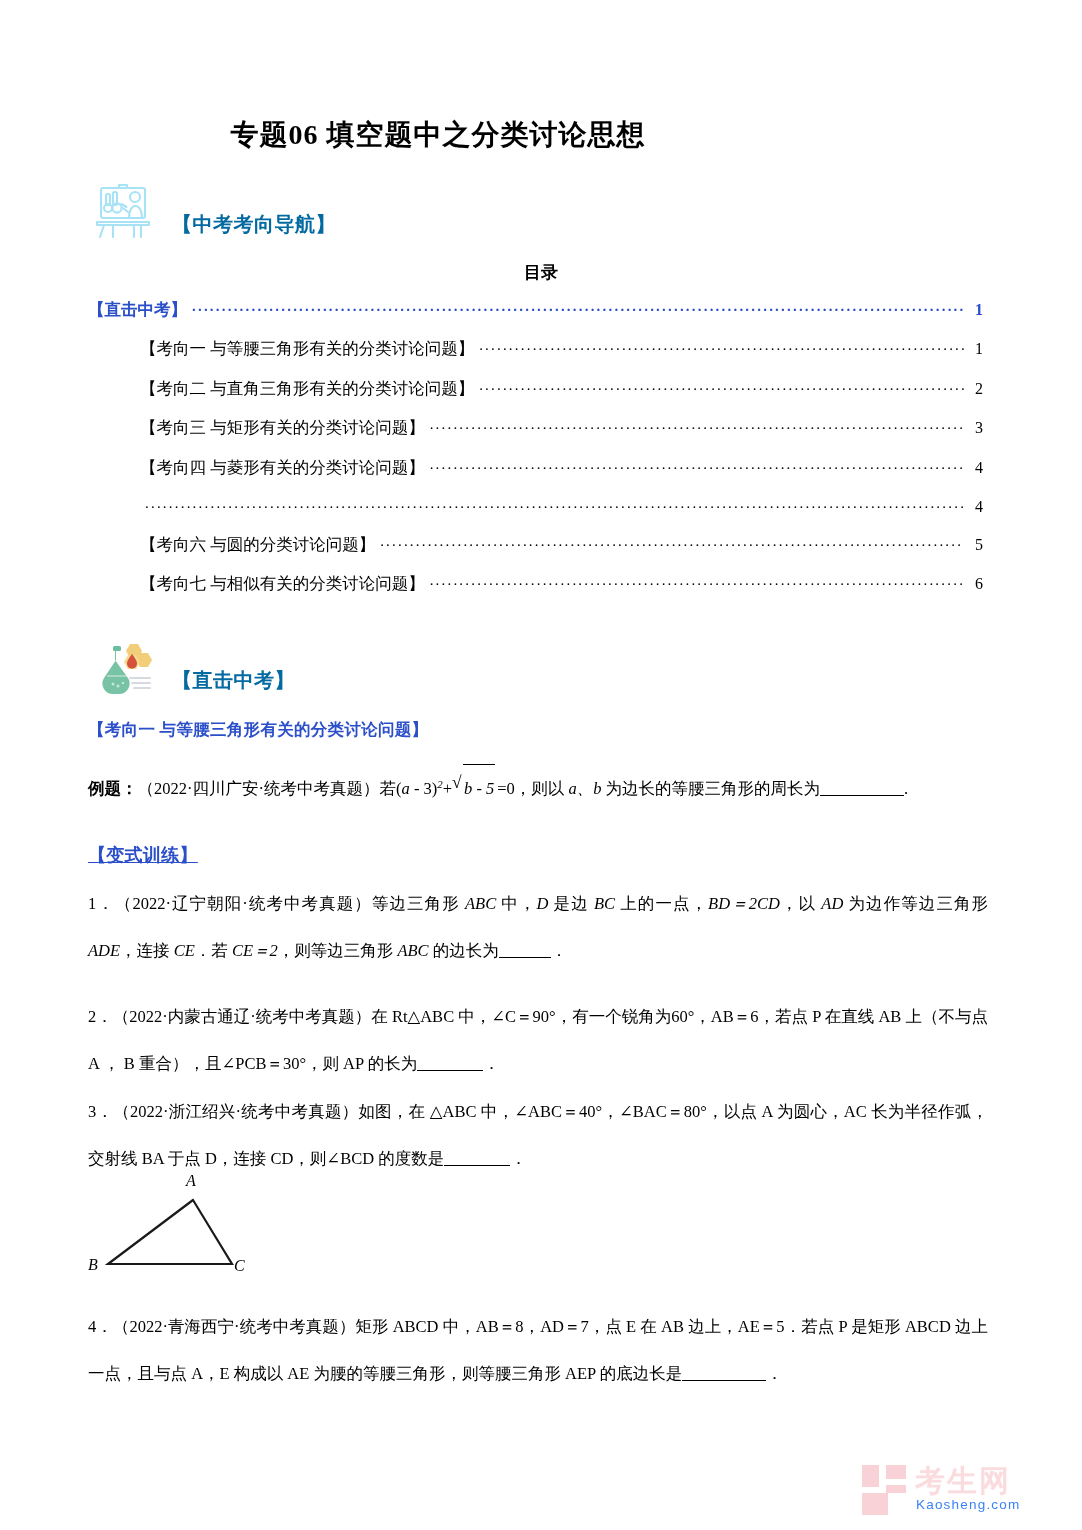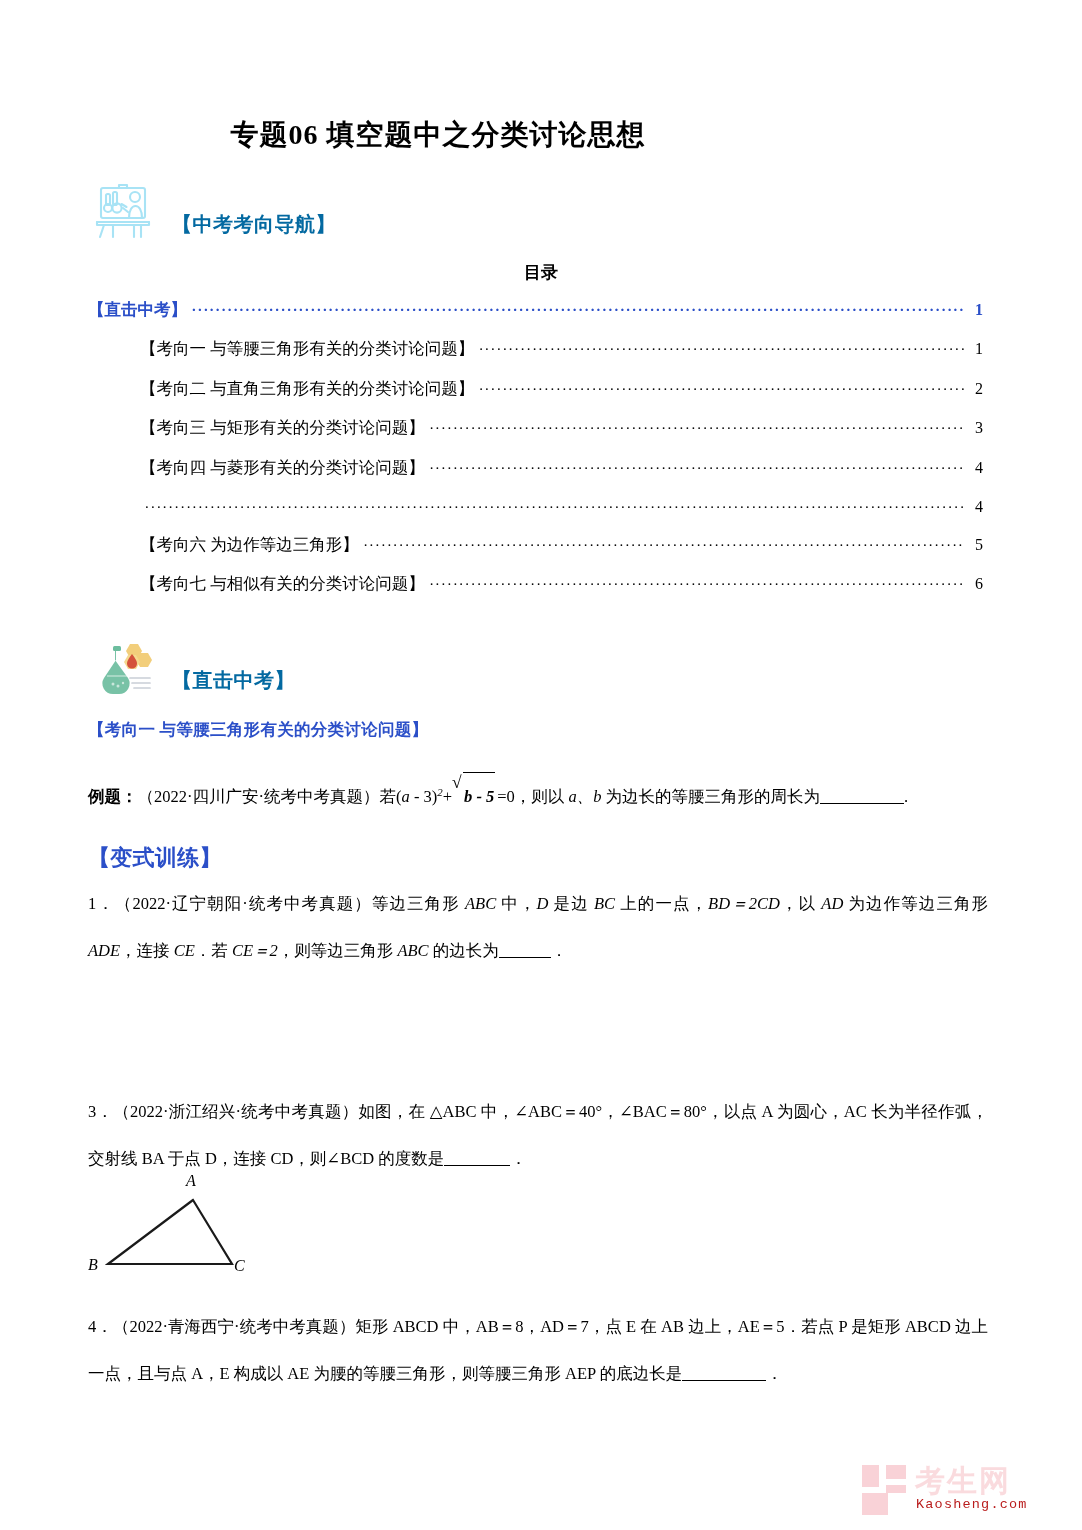--- a/index.html
+++ b/index.html
@@ -155,22 +155,21 @@
     position: absolute;
     left: 0;
     top: -1px;
     font-style: normal;
     font-size: 1.06em;
   }
   .radical > span {
     display: inline-block;
     border-top: 1.3px solid #000;
     padding: 0 1px;
-    margin-top: 12px;
-    font-weight: bold;
+    margin-top: 4px;
   }
 
   
   .figure {
     position: absolute;
     left: 76px;
     top: 1178px;
     width: 200px;
     height: 100px;
   }
@@ -203,23 +202,23 @@
     font-weight: bold;
     color: #FADBDE;
     letter-spacing: 2px;
     font-family: "Liberation Sans", sans-serif;
   }
   .wm-text-en {
     position: absolute;
     left: 54px;
     top: 34px;
     font-size: 13.5px;
-    color: #b91c1c;
+    color: #3b82f6;
     letter-spacing: 1.2px;
-    font-family: Liberation Mono, monospace;
+    font-family: Liberation Sans, sans-serif;
   }
 </style>
 </head>
 <body>
 
 <div class="page">
 
   <div class="doc-title">专题06 填空题中之分类讨论思想</div>
 
   <div class="icon-heading" id="nav-heading">
@@ -280,21 +279,21 @@
     <div class="toc-row level2">
       <span class="toc-text">【考向四  与菱形有关的分类讨论问题】</span>
       <span class="toc-dots"></span>
       <span class="toc-page">4</span>
     </div>
     <div class="toc-row level2">
       <span class="toc-dots"></span>
       <span class="toc-page">4</span>
     </div>
     <div class="toc-row level2">
-      <span class="toc-text">【考向六  为边作等边三角形】</span>
+      <span class="toc-text">【考向六  与圆的分类讨论问题】</span>
       <span class="toc-dots"></span>
       <span class="toc-page">5</span>
     </div>
     <div class="toc-row level2">
       <span class="toc-text">【考向七  与相似有关的分类讨论问题】</span>
       <span class="toc-dots"></span>
       <span class="toc-page">6</span>
     </div>
   </div>
 
@@ -328,26 +327,29 @@
     </div>
     <div class="icon-label">【直击中考】</div>
   </div>
 
   <div class="sec-heading" style="top:719px; left:88px;">【考向一  与等腰三角形有关的分类讨论问题】</div>
 
   <div class="prob" style="top:760px;">
     <span class="lead">例题：</span><span>（2022·四川广安·统考中考真题）</span><span>若(</span><span class="it">a</span><span> - 3)</span><sup>2</sup><span>+</span><span class="radical"><span>b - 5</span></span><span>=0，则以 </span><span class="it">a、b</span><span> 为边长的等腰三角形的周长为</span><span class="blank-l"></span><span>.</span>
   </div>
 
-  <div class="sec-heading" style="top:843px; left:88px; font-size:22px;">【变式训练】</div>
+  <div class="sec-heading" style="top:843px; left:88px; font-size:18px;text-decoration:underline;">【变式训练】</div>
 
   <div class="prob" style="top:880px;">
     <span>1．</span><span>（2022·辽宁朝阳·统考中考真题）</span><span>等边三角形 </span><span class="it">ABC</span><span> 中，</span><span class="it">D</span><span> 是边 </span><span class="it">BC</span><span> 上的一点，</span><span class="it">BD＝2CD</span><span>，以 </span><span class="it">AD</span><span> 为边作等边三角形 </span><span class="it">ADE</span><span>，连接 </span><span class="it">CE</span><span>．若 </span><span class="it">CE＝2</span><span>，则等边三角形 </span><span class="it">ABC</span><span> 的边长为</span><span class="blank-s"></span><span>．</span>
   </div>
 
+  <div class="prob" style="top:993px;">
+    <span>2．</span><span>（2022·内蒙古通辽·统考中考真题）</span><span>在 Rt△ABC 中，∠C＝90°，有一个锐角为60°，AB＝6，若点 P 在直线 AB 上（不与点 A ， B 重合），且∠PCB＝30°，则 AP 的长为</span><span class="blank-m"></span><span>．</span>
+  </div>
 
   <div class="prob" style="top:1088px;">
     <span>3．</span><span>（2022·浙江绍兴·统考中考真题）</span><span>如图，在 △ABC 中，∠ABC＝40°，∠BAC＝80°，以点 A 为圆心，AC 长为半径作弧，交射线 BA 于点 D，连接 CD，则∠BCD 的度数是</span><span class="blank-m"></span><span>．</span>
   </div>
 
   <div class="figure">
     <svg viewBox="0 0 200 100" width="200" height="100" xmlns="http://www.w3.org/2000/svg">
       <polygon points="117,22 32,86 156,86" fill="none" stroke="#1A1A1A" stroke-width="2.2" stroke-linejoin="miter"></polygon>
     </svg>
     <span class="fig-label" style="left:110px; top:-6px;">A</span>

